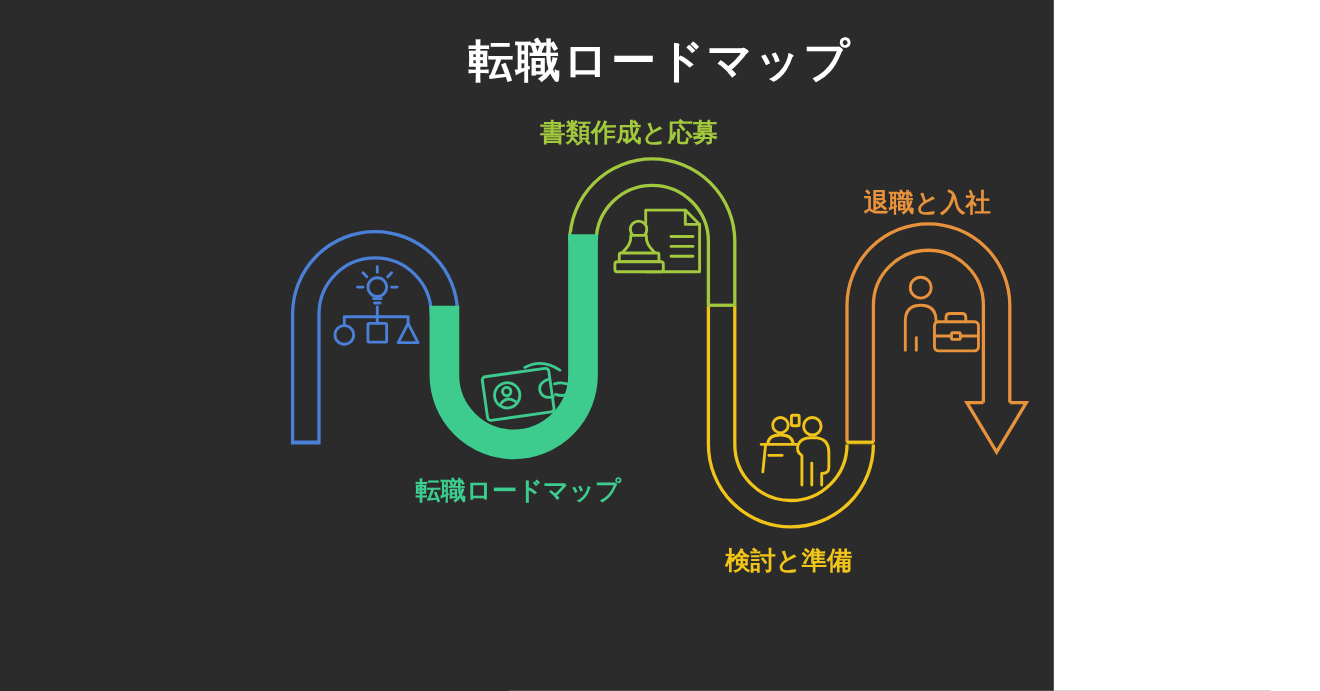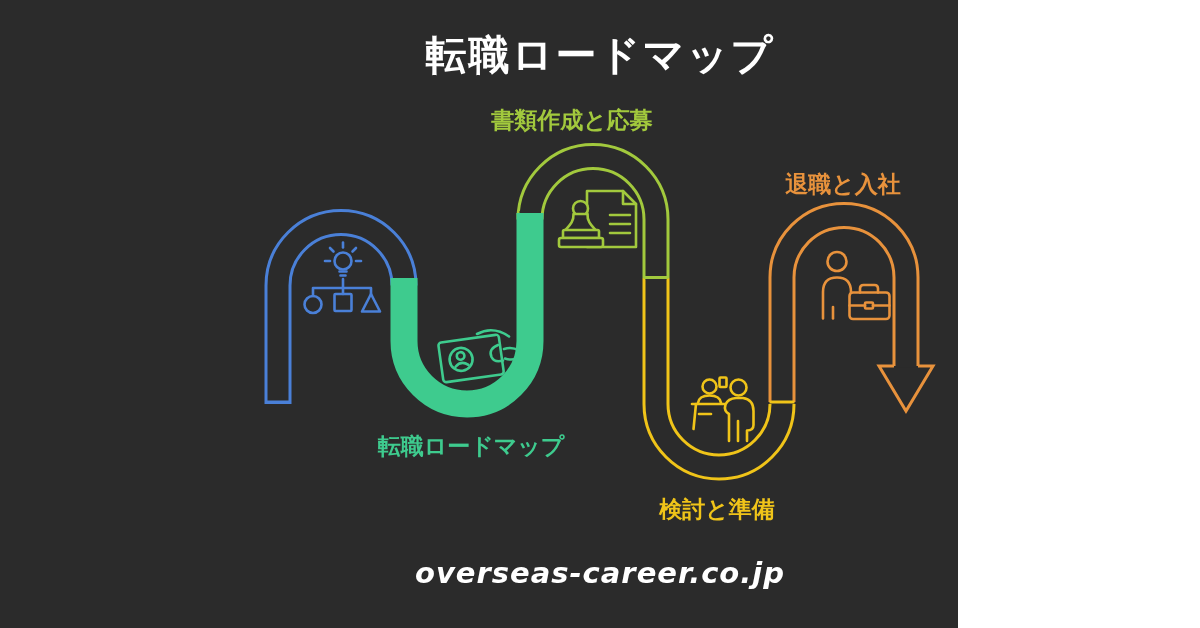--- a/index.html
+++ b/index.html
@@ -117,15 +117,14 @@
       <path d="M 849.5,305.5 H 865 M 873,305.5 H 889.5"></path>
       <rect x="865" y="302.5" width="8" height="6" rx="1"></rect>
     </g>
   </svg>
 
   <div class="stage-label lbl-2">転職ロードマップ</div>
   <div class="stage-label lbl-3">書類作成と応募</div>
   <div class="stage-label lbl-4">検討と準備</div>
   <div class="stage-label lbl-5">退職と入社</div>
 
-  <div class="site">overseas-career.co.jp</div>
 
 </div>
 
 </body></html>

